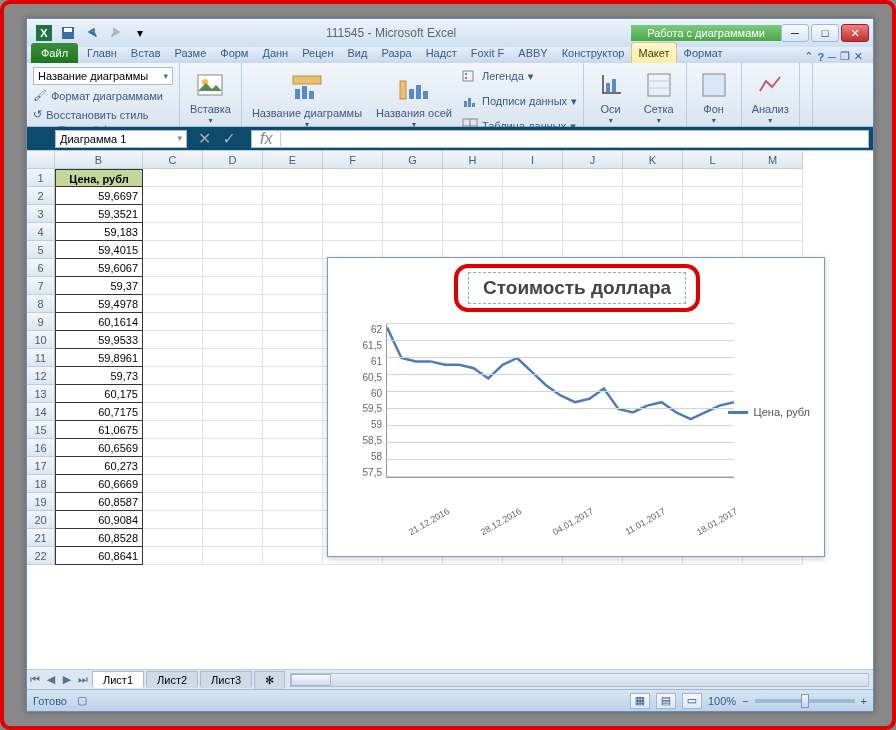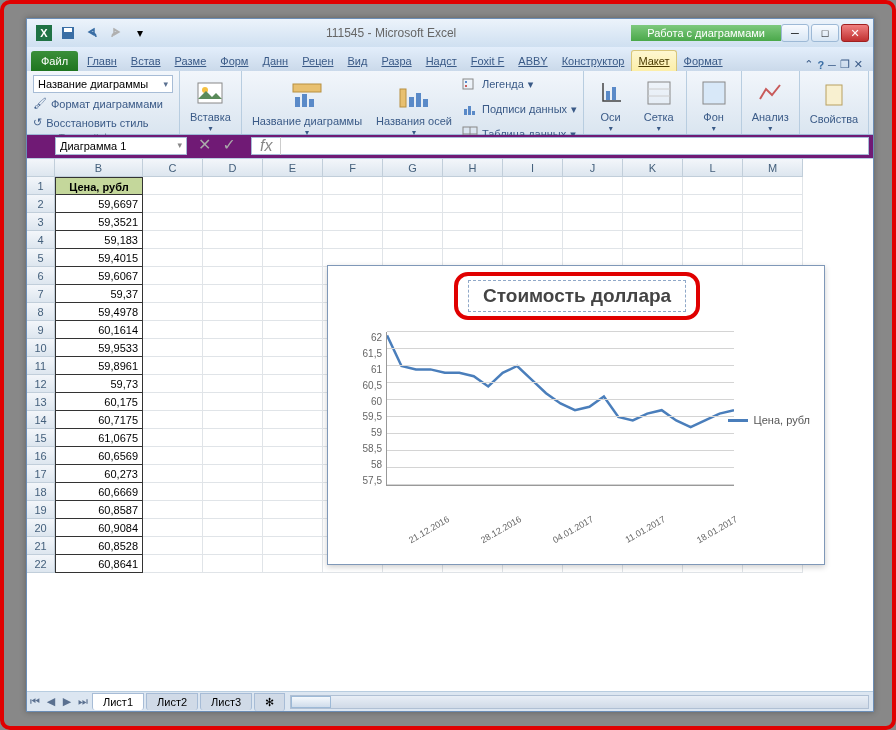--- a/index.html
+++ b/index.html
@@ -11,42 +11,42 @@
 .titlebar { height: 28px; background: linear-gradient(#ecf3fb,#cfe0f1); display: flex; align-items: center; font-size: 12px; }
 .titlebar .qat { display: flex; align-items: center; gap: 2px; padding-left: 6px; }
 .qat-btn { width: 22px; height: 22px; display: flex; align-items: center; justify-content: center; border-radius: 3px; }
 .titlebar .winfo { flex: 1; text-align: center; color: #666; font-size: 12px; }
 .chart-tools { background: #5bb75b; background: linear-gradient(#7ec97e,#4aa84a); color: #fff; padding: 0 16px; height: 16px; display: flex; align-items: center; font-size: 11px; }
 .syswin { display: flex; gap: 2px; padding-right: 4px; }
 .sysbtn { width: 28px; height: 18px; background: linear-gradient(#f8fbff,#d8e6f4); border: 1px solid #9db9d6; border-radius: 3px; display: flex; align-items: center; justify-content: center; font-size: 11px; }
 .sysbtn.close { background: linear-gradient(#f08080,#c03030); border-color: #a02020; color: #fff; }
 
 
-.tabs { height: 24px; background: linear-gradient(#e3eefb,#cad9ea); display: flex; align-items: flex-end; font-size: 11px; padding-left: 4px; }
+.tabs { height: 16px; background: linear-gradient(#e3eefb,#cad9ea); display: flex; align-items: flex-end; font-size: 11px; padding-left: 4px; }
 .file-tab { background: linear-gradient(#3a8f3a,#1f751f); color: #fff; padding: 4px 10px; border-radius: 3px 3px 0 0; margin-right: 2px; }
-.tab { padding: 4px 6px; color: #3a5a87; cursor: default; border: 1px solid transparent; border-bottom: none; text-decoration: underline; }
+.tab { padding: 4px 6px; color: #3a5a87; cursor: default; border: 1px solid transparent; border-bottom: none; }
 .tab.active { background: linear-gradient(#fef7d1,#fceea8); border: 1px solid #d8c67a; border-bottom: none; border-radius: 3px 3px 0 0; color: #4a3a00; }
 .tab-help { margin-left: auto; display: flex; gap: 4px; padding-right: 10px; align-items: center; color: #3a5a87; }
 
 
 .ribbon { height: 64px; background: linear-gradient(#f2f6fb,#dae5f0); border-bottom: 1px solid #9db9d6; display: flex; font-size: 11px; }
 .rgroup { border-right: 1px solid #b8cde0; padding: 4px 6px 2px; display: flex; flex-direction: column; }
 .rgroup .content { flex: 1; display: flex; align-items: center; gap: 6px; }
 .rgroup .label { text-align: center; color: #5a7090; font-size: 10px; padding-top: 2px; }
 .combo { background: #fff; border: 1px solid #a7bcd6; padding: 2px 4px; font-size: 11px; width: 140px; display:flex; justify-content:space-between; align-items:center;}
 .combo::after{content:"▾"; color:#5a7090; font-size:9px;}
 .rlink { color: #3a5a87; display: flex; align-items: center; gap: 4px; padding: 2px 0; }
 .rbig { display: flex; flex-direction: column; align-items: center; gap: 2px; padding: 2px 4px; color: #3a5a87; min-width:42px;}
 .rbig .ic { width: 32px; height: 32px; display:flex; align-items:center; justify-content:center;}
 .rbig span { text-align:center; line-height:1.1;}
 .rsmall { color:#3a5a87; display:flex; align-items:center; gap:4px; padding:1px 0;}
 .rsmall .ic{width:16px;height:16px;display:flex;align-items:center;justify-content:center;}
 
 
-.fxrow { height: 24px; background: #701a75; border-bottom: 1px solid #b8cde0; display: flex; align-items: flex-start; }
+.fxrow { height: 24px; background: #0c4a6e; border-bottom: 1px solid #b8cde0; display: flex; align-items: center; }
 .namebox { width: 132px; border: 1px solid #a7bcd6; background: #fff; margin: 2px 0 2px 28px; padding: 2px 4px; font-size: 11px; display:flex; justify-content:space-between;}
 .namebox::after{content:"▾";font-size:9px;color:#888;}
 .fxbar { flex:1; border:1px solid #a7bcd6; background:#fff; margin:2px 4px; height:18px; display:flex; align-items:center;}
 .fxbar .fx { padding:0 8px; color:#888; font-style:italic; border-right:1px solid #ccc;}
 
 
 .sheet { flex:1; background:#fff; display:flex; position:relative; overflow:hidden;}
 .colhead-row {display:flex; position:absolute; left:0; top:0; height:18px;}
 .corner{width:28px; height:18px; background:linear-gradient(#f3f6fa,#dde6ef); border-right:1px solid #c1ceda; border-bottom:1px solid #c1ceda;}
 .colhead{height:18px; background:linear-gradient(#f3f6fa,#dde6ef); border-right:1px solid #c1ceda; border-bottom:1px solid #c1ceda; text-align:center; font-size:11px; color:#44607c; line-height:18px;}
@@ -289,30 +289,20 @@
                   <path d="M4 20 L10 10 L16 16 L24 6" fill="none" stroke="#c85a5a" stroke-width="2"></path>
                 </svg>
               </div>
               <span>Анализ</span>
               <span style="font-size:8px;">▾</span>
             </div>
           </div>
           <div class="label"></div>
         </div>
     <div class="rgroup">
-          <div class="content">
-            <div class="rbig">
-              <div class="ic">
-                <svg width="28" height="28">
-                  <rect x="6" y="4" width="16" height="20" fill="#f8f0d0" stroke="#b8a060"></rect>
-                </svg>
-              </div>
-              <span>Свойства</span>
-            </div>
-          </div>
           <div class="label"></div>
         </div>
   </div>
 
   <div class="fxrow">
     <div class="namebox">
           <span>Диаграмма 1</span>
         </div>
     <div style="width:60px; display:flex; justify-content:space-evenly; color:#aaa;">
           <span>✕</span>
@@ -728,15 +718,30 @@
     <div class="navbtn">⏭</div>
     <div class="stab">Лист1</div>
     <div class="stab inactive">Лист2</div>
     <div class="stab inactive">Лист3</div>
     <div class="stab inactive">✻</div>
     <div class="hscroll">
           <div class="thumb"></div>
         </div>
   </div>
 
+  <div class="status">
+    <span>Готово</span>
+    <span style="margin-left:10px">▢</span>
+    <div class="right">
+      <div class="viewbtn">▦</div>
+      <div class="viewbtn">▤</div>
+      <div class="viewbtn">▭</div>
+      <span>100%</span>
+      <span>−</span>
+      <div class="slider">
+            <div class="th"></div>
+          </div>
+      <span>+</span>
+    </div>
+  </div>
 
 </div>
 </div>
 
 </body></html>

